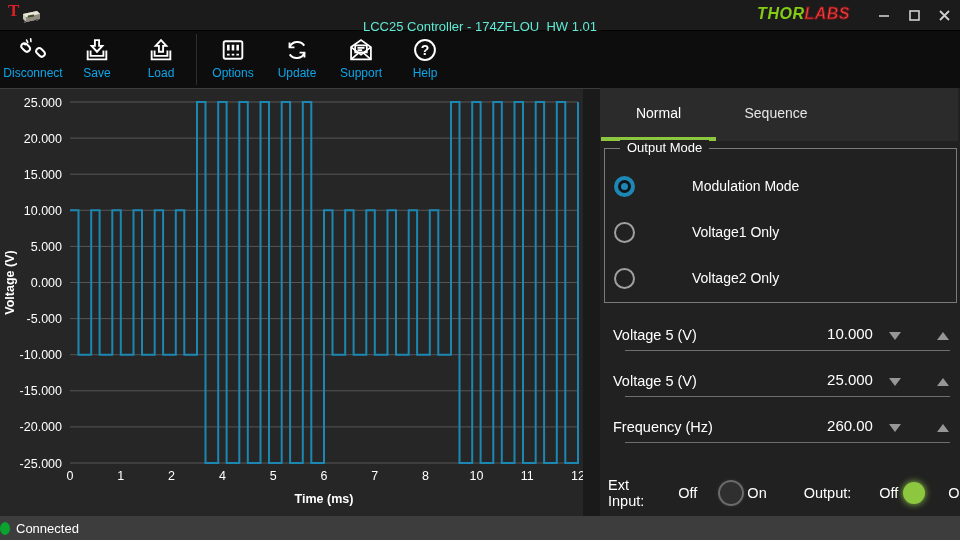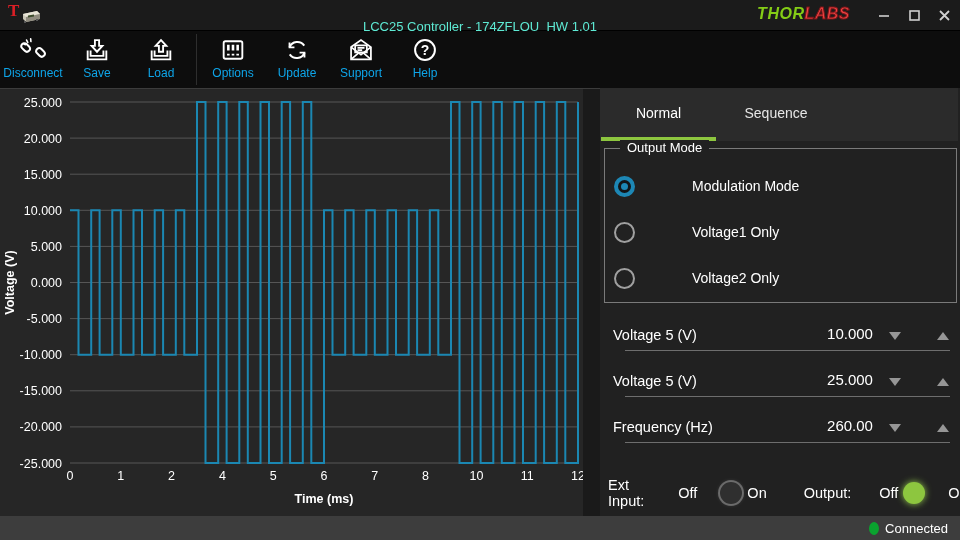--- a/index.html
+++ b/index.html
@@ -49,21 +49,21 @@
   .spin.down{left:264px;border-top:8px solid #969696;}
   .spin.up{left:312px;border-bottom:8px solid #969696;}
   .toggle-row{position:absolute;left:8px;top:392px;width:348px;height:26px;display:flex;align-items:center;font-size:14.5px;gap:16px;}
   .toggle{position:relative;width:42px;height:16px;border-radius:8px;background:#7d7d7d;margin:0 9px;}
   .toggle .knob{position:absolute;top:-3px;width:22px;height:22px;border-radius:50%;}
   .toggle.off .knob{left:-2px;background:#2f2f2f;box-shadow:0 0 0 2px rgba(255,255,255,0.28),0 0 5px rgba(255,255,255,0.25);}
   .toggle.on{background:#8f8f8f;}
   .toggle.on .knob{right:-2px;background:#8dc63f;box-shadow:0 0 7px rgba(160,220,80,0.9);}
   
   .statusbar{position:absolute;left:0;top:516px;width:960px;height:24px;background:#3d3d3d;
-             display:flex;align-items:center;justify-content:flex-end;padding-right:12px;box-sizing:border-box;}
+             display:flex;align-items:center;padding-right:12px;box-sizing:border-box;}
   .status-dot{width:10px;height:13px;border-radius:50%;background:#0aa32f;margin-right:6px;}
   .status-text{font-size:13px;color:#fff;}
 </style>
 </head>
 <body>
 
 <div class="app">
 
   <div class="titlebar">
     <span class="logo-t">T</span>

